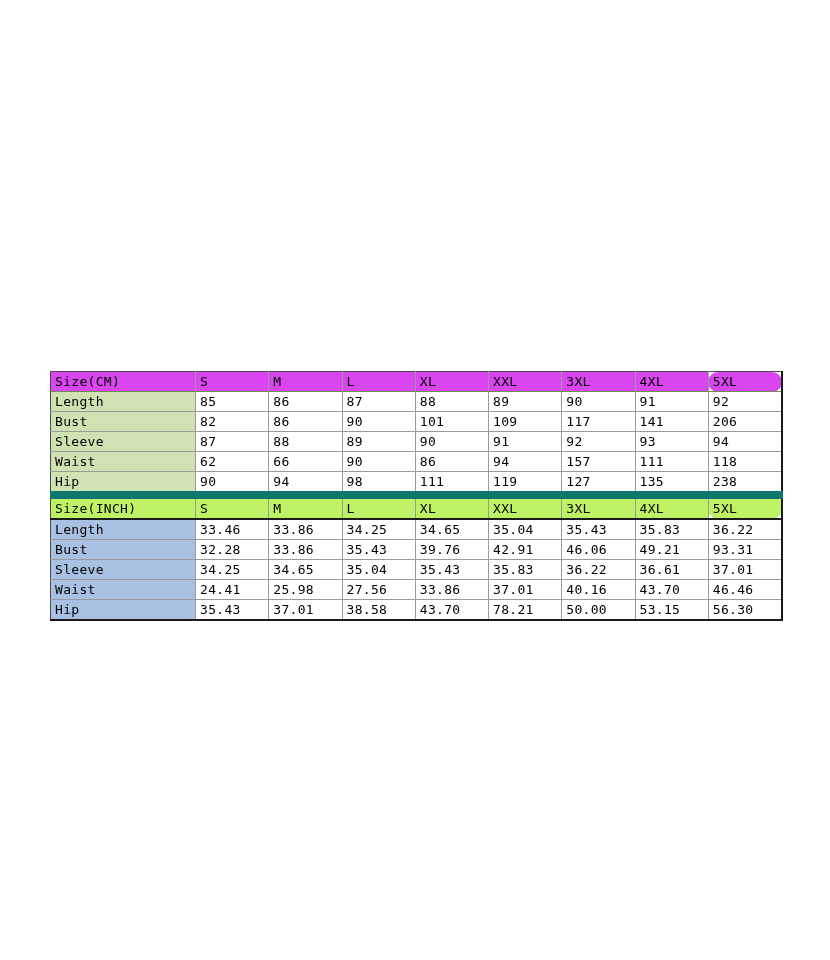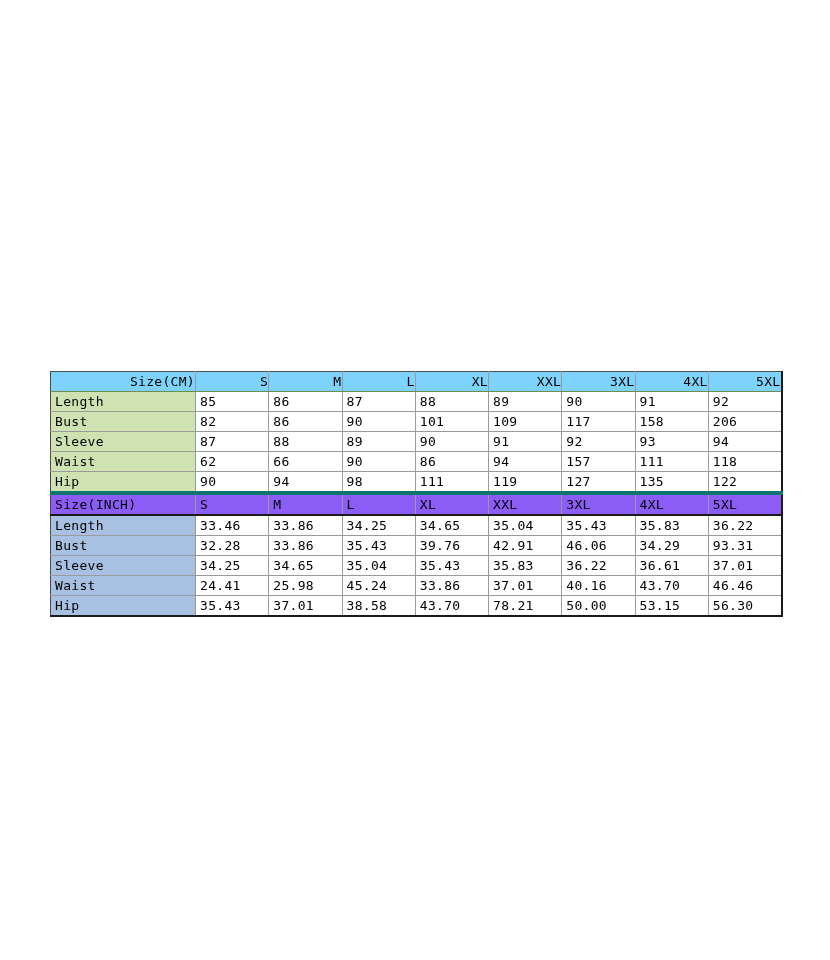--- a/index.html
+++ b/index.html
@@ -45,40 +45,40 @@
     border-bottom: 1px solid #9a9a9a;
     vertical-align: middle;
     letter-spacing: 0.3px;
   }
 
   table.size-chart tr td:first-child {
     border-left: 1px solid #4a4a4a;
   }
   table.size-chart tr td:last-child {
     border-right: 2px solid #1a1a1a;
+    border-radius: 10px;
   }
   table.size-chart tr:last-child td {
     border-bottom: 2px solid #1a1a1a;
   }
 
   
   tr.hdr-cm td {
-    background: #7dd3fc;
+    background: #d946ef;
     border-top: 1px solid #4a4a4a;
     border-bottom: 1px solid #6d8c52;
-    text-align: right;
   }
   tr.row-cm td:first-child {
     background: #cfe3b2;
   }
 
   
   tr.hdr-inch td {
-    background: #8b5cf6;
-    border-top: 4px solid #0f766e;
+    background: #bef264;
+    border-top: 8px solid #0f766e;
     border-bottom: 2px solid #1a1a1a;
   }
   tr.row-inch td:first-child {
     background: #a8c0e2;
   }
 
   td.num {
     font-variant-numeric: tabular-nums;
   }
 </style>
@@ -125,21 +125,21 @@
     </tr>
 
     <tr class="row-cm">
       <td>Bust</td>
       <td class="num">82</td>
       <td class="num">86</td>
       <td class="num">90</td>
       <td class="num">101</td>
       <td class="num">109</td>
       <td class="num">117</td>
-      <td class="num">158</td>
+      <td class="num">141</td>
       <td class="num">206</td>
     </tr>
 
     <tr class="row-cm">
       <td>Sleeve</td>
       <td class="num">87</td>
       <td class="num">88</td>
       <td class="num">89</td>
       <td class="num">90</td>
       <td class="num">91</td>
@@ -162,21 +162,21 @@
 
     <tr class="row-cm">
       <td>Hip</td>
       <td class="num">90</td>
       <td class="num">94</td>
       <td class="num">98</td>
       <td class="num">111</td>
       <td class="num">119</td>
       <td class="num">127</td>
       <td class="num">135</td>
-      <td class="num">122</td>
+      <td class="num">238</td>
     </tr>
 
     <tr class="hdr-inch">
       <td>Size(INCH)</td>
       <td>S</td>
       <td>M</td>
       <td>L</td>
       <td>XL</td>
       <td>XXL</td>
       <td>3XL</td>
@@ -197,41 +197,41 @@
     </tr>
 
     <tr class="row-inch">
       <td>Bust</td>
       <td class="num">32.28</td>
       <td class="num">33.86</td>
       <td class="num">35.43</td>
       <td class="num">39.76</td>
       <td class="num">42.91</td>
       <td class="num">46.06</td>
-      <td class="num">34.29</td>
+      <td class="num">49.21</td>
       <td class="num">93.31</td>
     </tr>
 
     <tr class="row-inch">
       <td>Sleeve</td>
       <td class="num">34.25</td>
       <td class="num">34.65</td>
       <td class="num">35.04</td>
       <td class="num">35.43</td>
       <td class="num">35.83</td>
       <td class="num">36.22</td>
       <td class="num">36.61</td>
       <td class="num">37.01</td>
     </tr>
 
     <tr class="row-inch">
       <td>Waist</td>
       <td class="num">24.41</td>
       <td class="num">25.98</td>
-      <td class="num">45.24</td>
+      <td class="num">27.56</td>
       <td class="num">33.86</td>
       <td class="num">37.01</td>
       <td class="num">40.16</td>
       <td class="num">43.70</td>
       <td class="num">46.46</td>
     </tr>
 
     <tr class="row-inch">
       <td>Hip</td>
       <td class="num">35.43</td>

